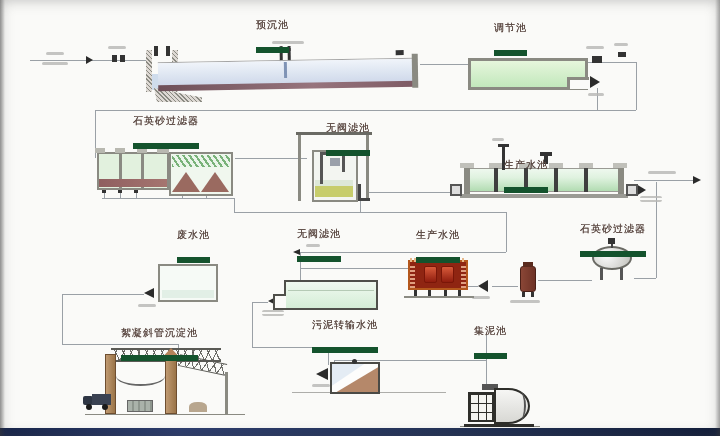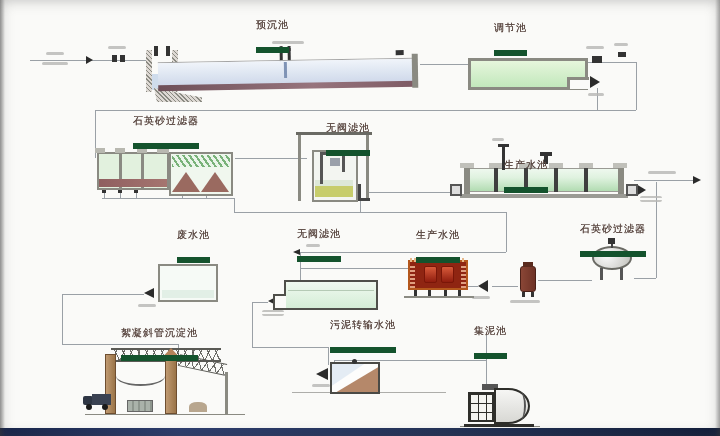--- a/index.html
+++ b/index.html
@@ -29,21 +29,21 @@
   <div class="lbl" style="left:256px;top:18px;">预沉池</div>
   <div class="lbl" style="left:494px;top:21px;">调节池</div>
   <div class="lbl" style="left:133px;top:114px;">石英砂过滤器</div>
   <div class="lbl" style="left:326px;top:121px;">无阀滤池</div>
   <div class="lbl" style="left:504px;top:122px;margin-top:36px;">生产水池</div>
   <div class="lbl" style="left:177px;top:228px;">废水池</div>
   <div class="lbl" style="left:297px;top:227px;">无阀滤池</div>
   <div class="lbl" style="left:416px;top:228px;">生产水池</div>
   <div class="lbl" style="left:580px;top:222px;">石英砂过滤器</div>
   <div class="lbl" style="left:121px;top:326px;">絮凝斜管沉淀池</div>
-  <div class="lbl" style="left:330px;top:318px;">污泥转输水池</div>
+  <div class="lbl" style="left:312px;top:318px;">污泥转输水池</div>
   <div class="lbl" style="left:474px;top:324px;">集泥池</div>
 
   <i class="ln" style="left:30px;top:60px;width:120px;height:1px;"></i>
   <i class="pump" style="left:86px;top:56px;border-width:4px 0 4px 7px;border-color:transparent transparent transparent #2b2b2b;"></i>
   <i class="ln" style="left:420px;top:64px;width:48px;height:1px;"></i>
   <i class="ln" style="left:588px;top:62px;width:48px;height:1px;"></i>
   <i class="ln" style="left:636px;top:62px;width:1px;height:48px;"></i>
   <i class="ln" style="left:597px;top:88px;width:1px;height:22px;"></i>
   <i class="ln" style="left:95px;top:110px;width:541px;height:1px;"></i>
   <i class="ln" style="left:95px;top:110px;width:1px;height:48px;"></i>

